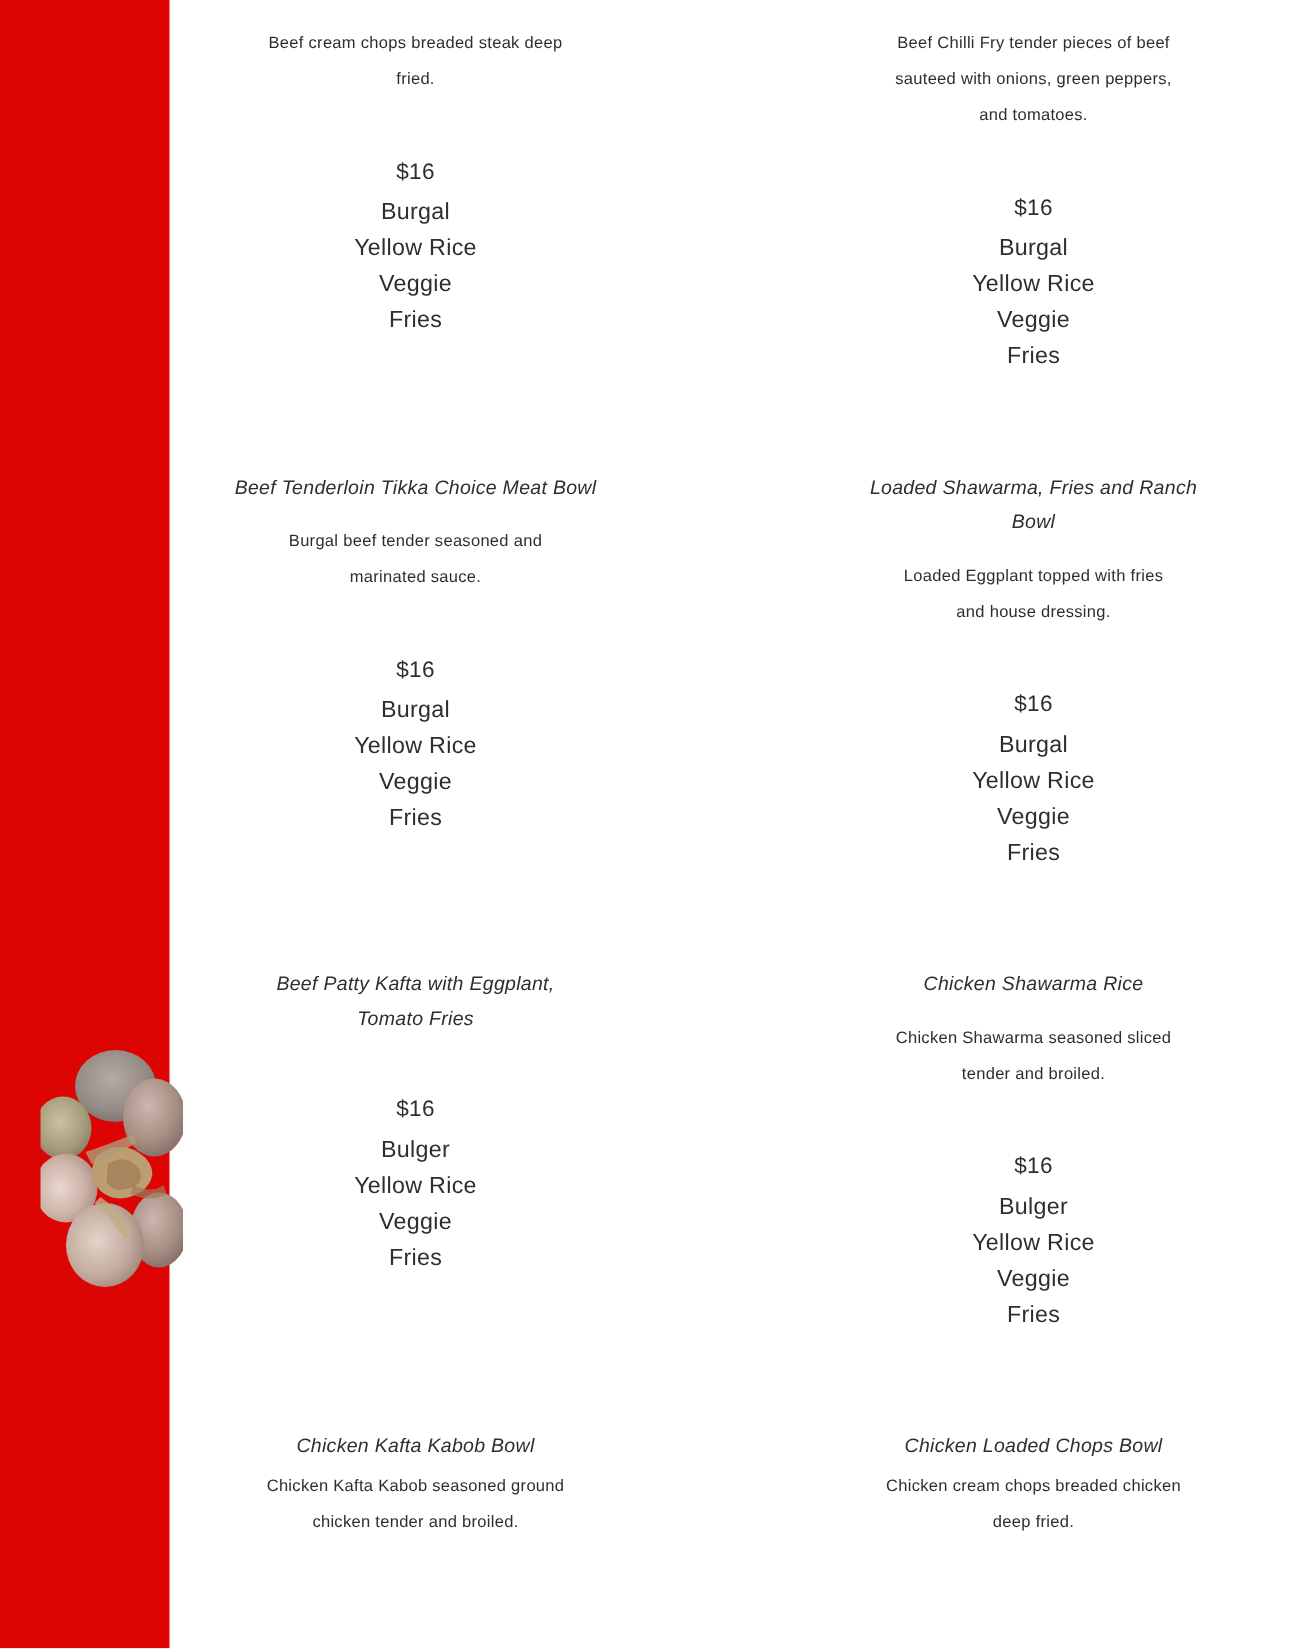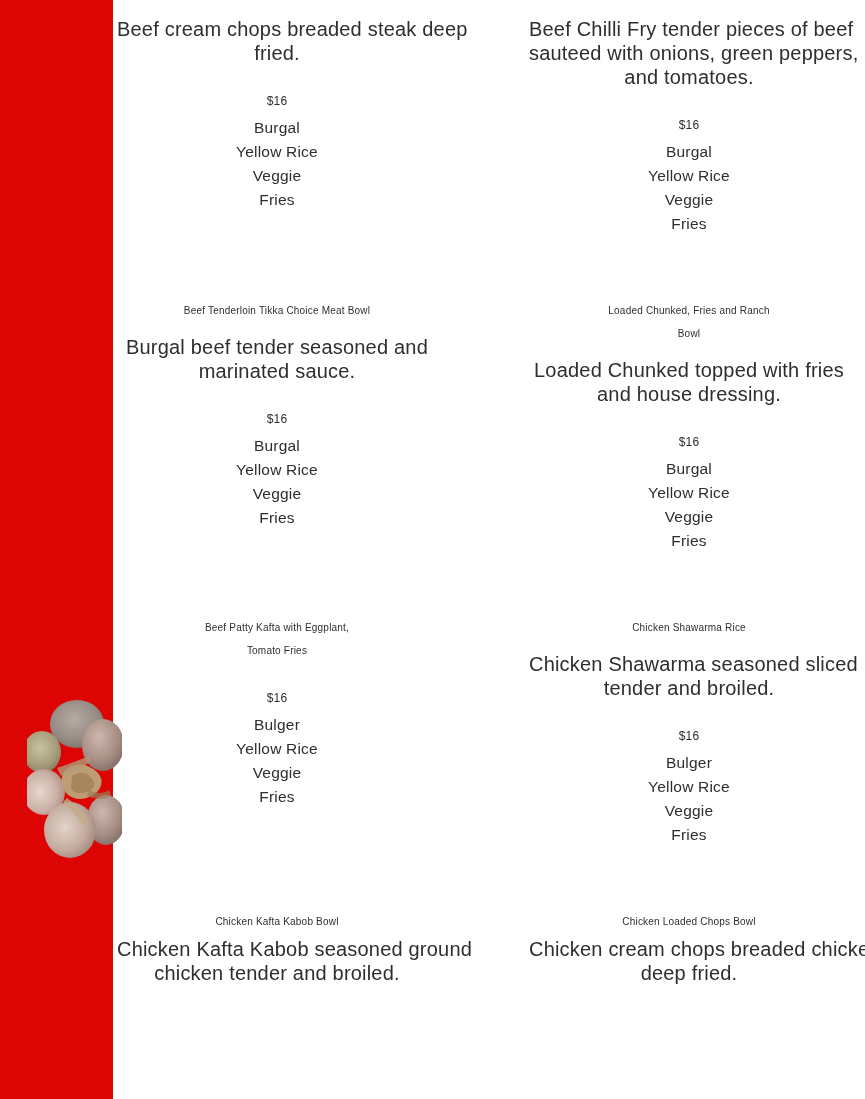--- a/index.html
+++ b/index.html
@@ -37,36 +37,37 @@
     column-gap: 92px;
     row-gap: 63px;
     align-items: start;
   }
   .cell {
     text-align: center;
     color: #2e2e2e;
     letter-spacing: 0.2px;
   }
   .item-title {
-    font-size: 10px;
+    font-size: 13px;
     line-height: 23px;
     white-space: pre;
     font-weight: 400;
+    font-style: italic;
   }
   .item-desc {
-    font-size: 20px;
+    font-size: 11px;
     line-height: 24px;
     margin-top: 13px;
     white-space: pre;
   }
   .cell.clipped .item-desc { margin-top: 4px; }
   .item-price {
-    font-size: 12px;
+    font-size: 15px;
     line-height: 24px;
-    margin-top: 24px;
+    margin-top: 38px;
   }
   .sides { margin-top: 3px; }
   .side {
     font-size: 15.5px;
     line-height: 24px;
   }
 </style>
 </head>
 <body>
 
@@ -149,23 +150,23 @@
       <div class="item-price">$16</div>
       <div class="sides">
         <div class="side">Burgal</div>
         <div class="side">Yellow Rice</div>
         <div class="side">Veggie</div>
         <div class="side">Fries</div>
       </div>
     </div>
 
     <div class="cell">
-      <div class="item-title">Loaded Chunked, Fries and Ranch
+      <div class="item-title">Loaded Shawarma, Fries and Ranch
 Bowl</div>
-      <div class="item-desc">Loaded Chunked topped with fries
+      <div class="item-desc">Loaded Eggplant topped with fries
 and house dressing.</div>
       <div class="item-price">$16</div>
       <div class="sides">
         <div class="side">Burgal</div>
         <div class="side">Yellow Rice</div>
         <div class="side">Veggie</div>
         <div class="side">Fries</div>
       </div>
     </div>
 

